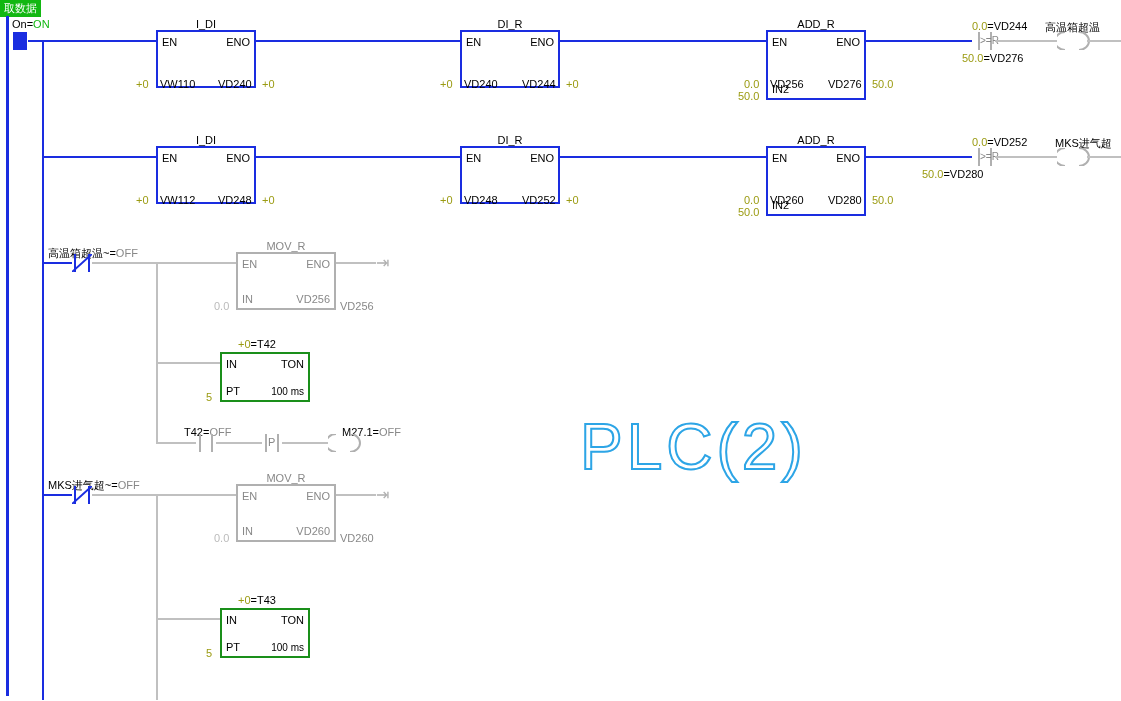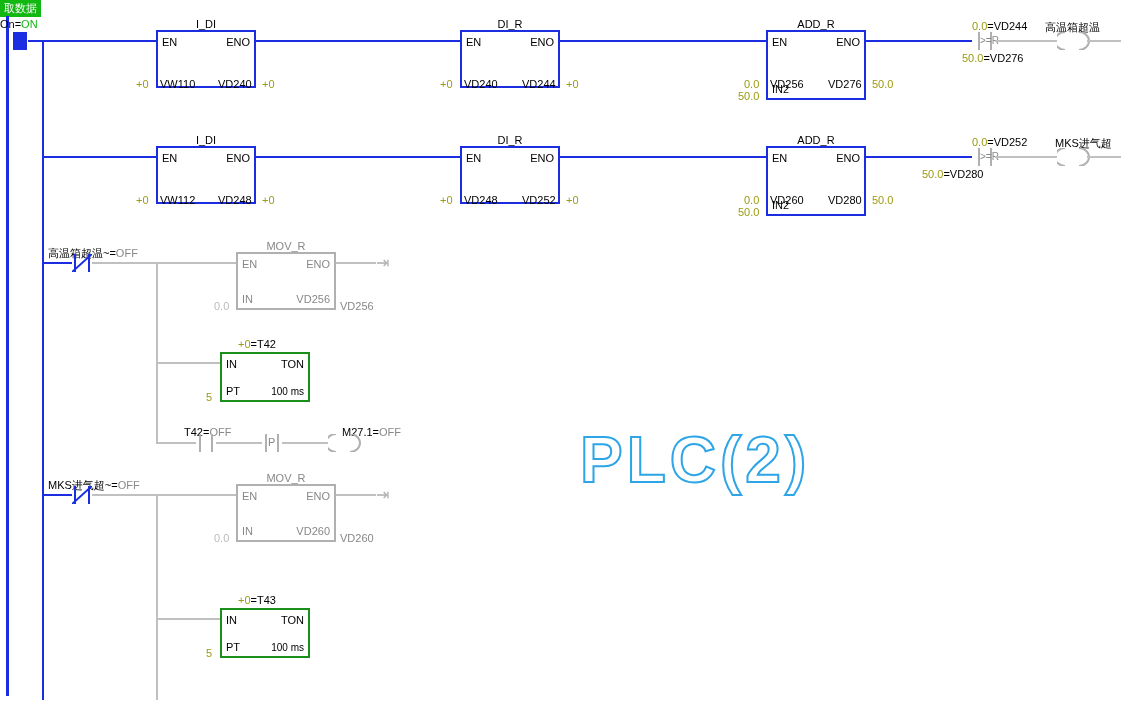--- a/index.html
+++ b/index.html
@@ -90,25 +90,24 @@
   .overlay-title {
     position: absolute;
     font-size: 64px;
     font-weight: 400;
     color: #2da5e6;
     letter-spacing: 4px;
   }
   .overlay-sub {
     position: absolute;
     font-size: 64px;
-    font-weight: 700;
+    font-weight: 400;
     color: #fff;
     -webkit-text-stroke: 2px #2da5e6;
     letter-spacing: 4px;
-    margin-top: 13px;
   }
   .contact-nc {
     position: absolute;
     width: 20px; height: 18px;
   }
   .contact-nc svg { display: block; }
   .arrow-cross {
     position: absolute;
     color: #b0b0b0;
     font-size: 16px;
@@ -118,21 +117,21 @@
 </style>
 </head>
 <body>
 
 <div class="canvas">
 
   <div class="header-label">取数据</div>
 
   <div class="rail" style="left:6px; top:16px; width:3px; height:680px;"></div>
 
-  <div class="contact-label" style="left:0; top:18px;">
+  <div class="contact-label" style="left:12px; top:18px;">
     <span>On=</span><span class="on">ON</span>
   </div>
   <div class="contact" style="left:10px; top:32px;">
     <div class="bar barL"></div>
       <div class="bar barR"></div>
   </div>
 
   <div style="position:absolute; left:15px; top:32px; width:10px; height:18px; background:#1a2de0;"></div>
 
   <div class="wire" style="left:28px; top:40px; width:128px; height:2px;"></div>

